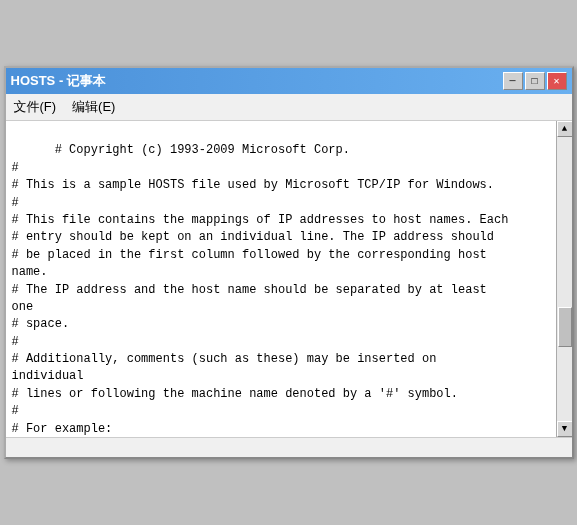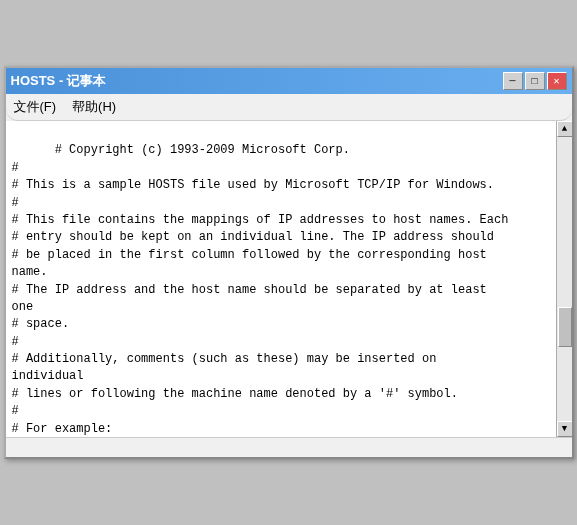--- a/index.html
+++ b/index.html
@@ -75,21 +75,20 @@
       color: white;
       font-weight: bold;
     }
 
     .menu-bar {
       background: #f0f0f0;
       padding: 2px 0;
       border-bottom: 1px solid #ccc;
       display: flex;
       flex-shrink: 0;
-      border-radius: 12px;
     }
 
     .menu-item {
       padding: 2px 8px;
       font-family: 'Simsun', sans-serif;
       font-size: 13px;
       cursor: pointer;
       color: #000;
     }
 
@@ -174,21 +173,21 @@
     <span class="title-bar-text">HOSTS - 记事本</span>
     <div class="title-bar-buttons">
       <div class="title-btn">─</div>
       <div class="title-btn">□</div>
       <div class="title-btn close">✕</div>
     </div>
   </div>
 
   <div class="menu-bar">
     <span class="menu-item">文件(F)</span>
-    <span class="menu-item">帮助(H)</span>
+    <span class="menu-item">编辑(E)</span>
   </div>
 
   <div class="content-area">
     <div class="text-content">
       <span># Copyright (c) 1993-2009 Microsoft Corp.
 #
 # This is a sample HOSTS file used by Microsoft TCP/IP for Windows.
 #
 # This file contains the mappings of IP addresses to host names. Each
 # entry should be kept on an individual line. The IP address should

